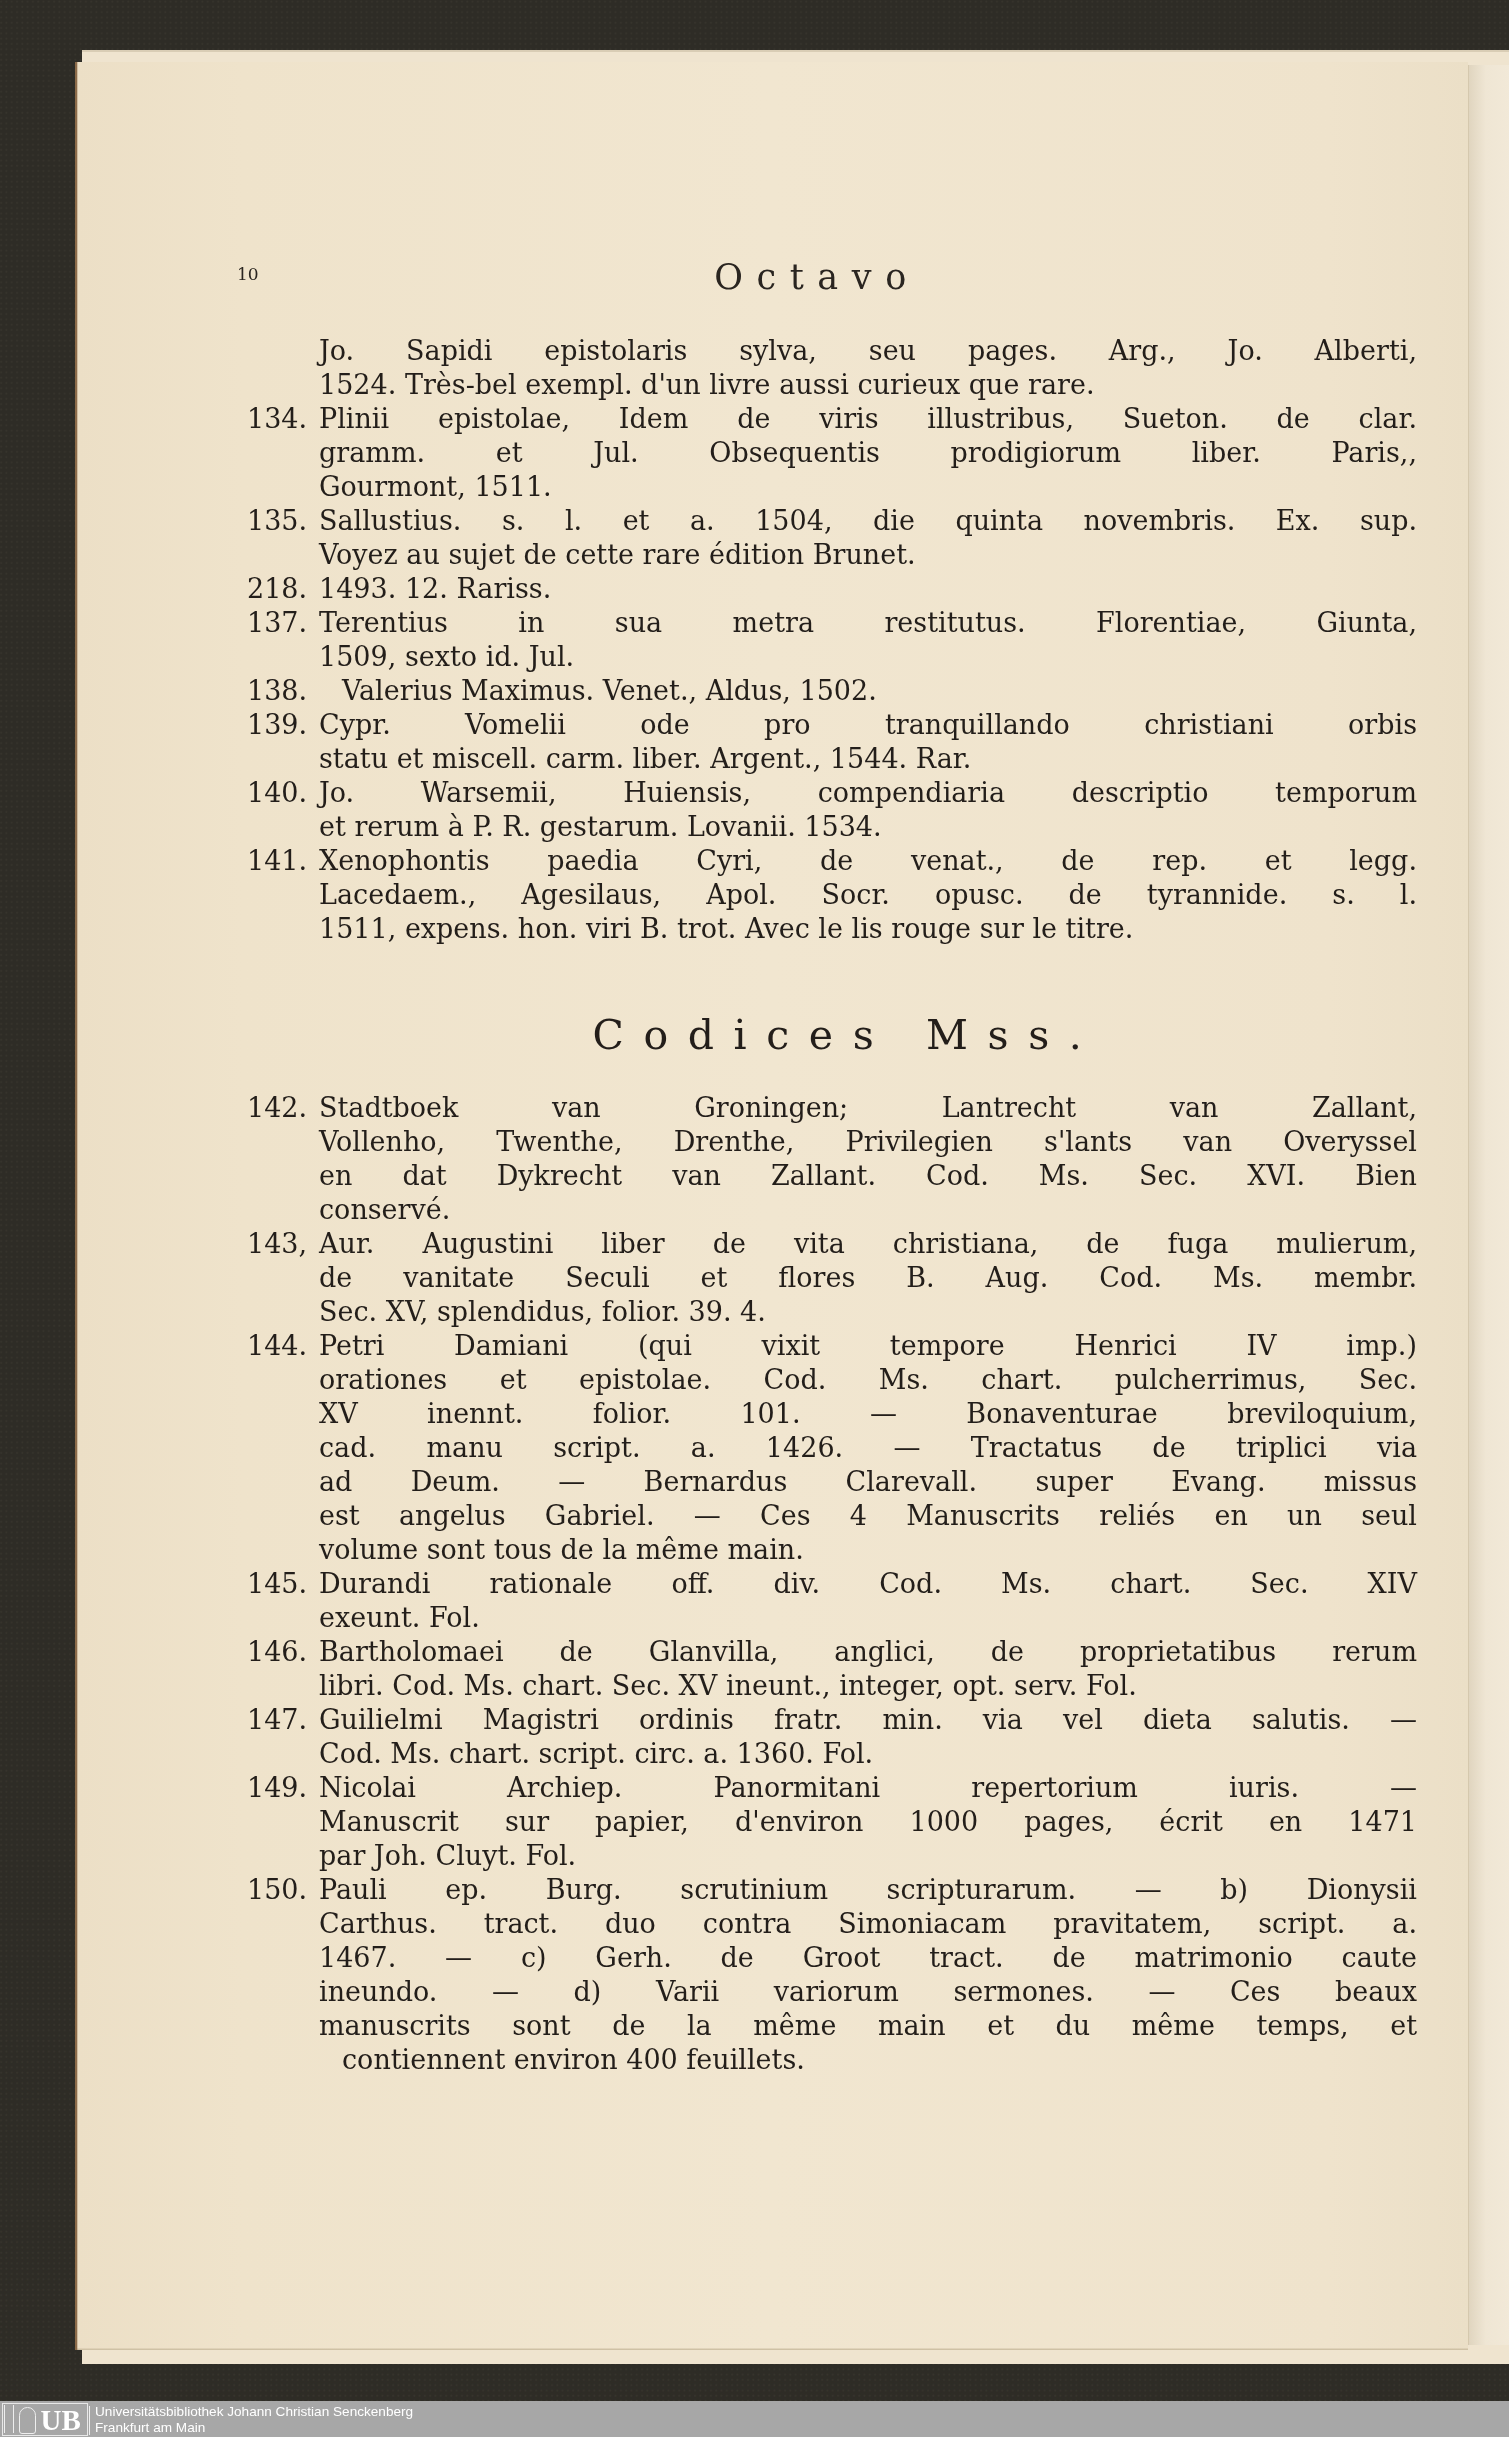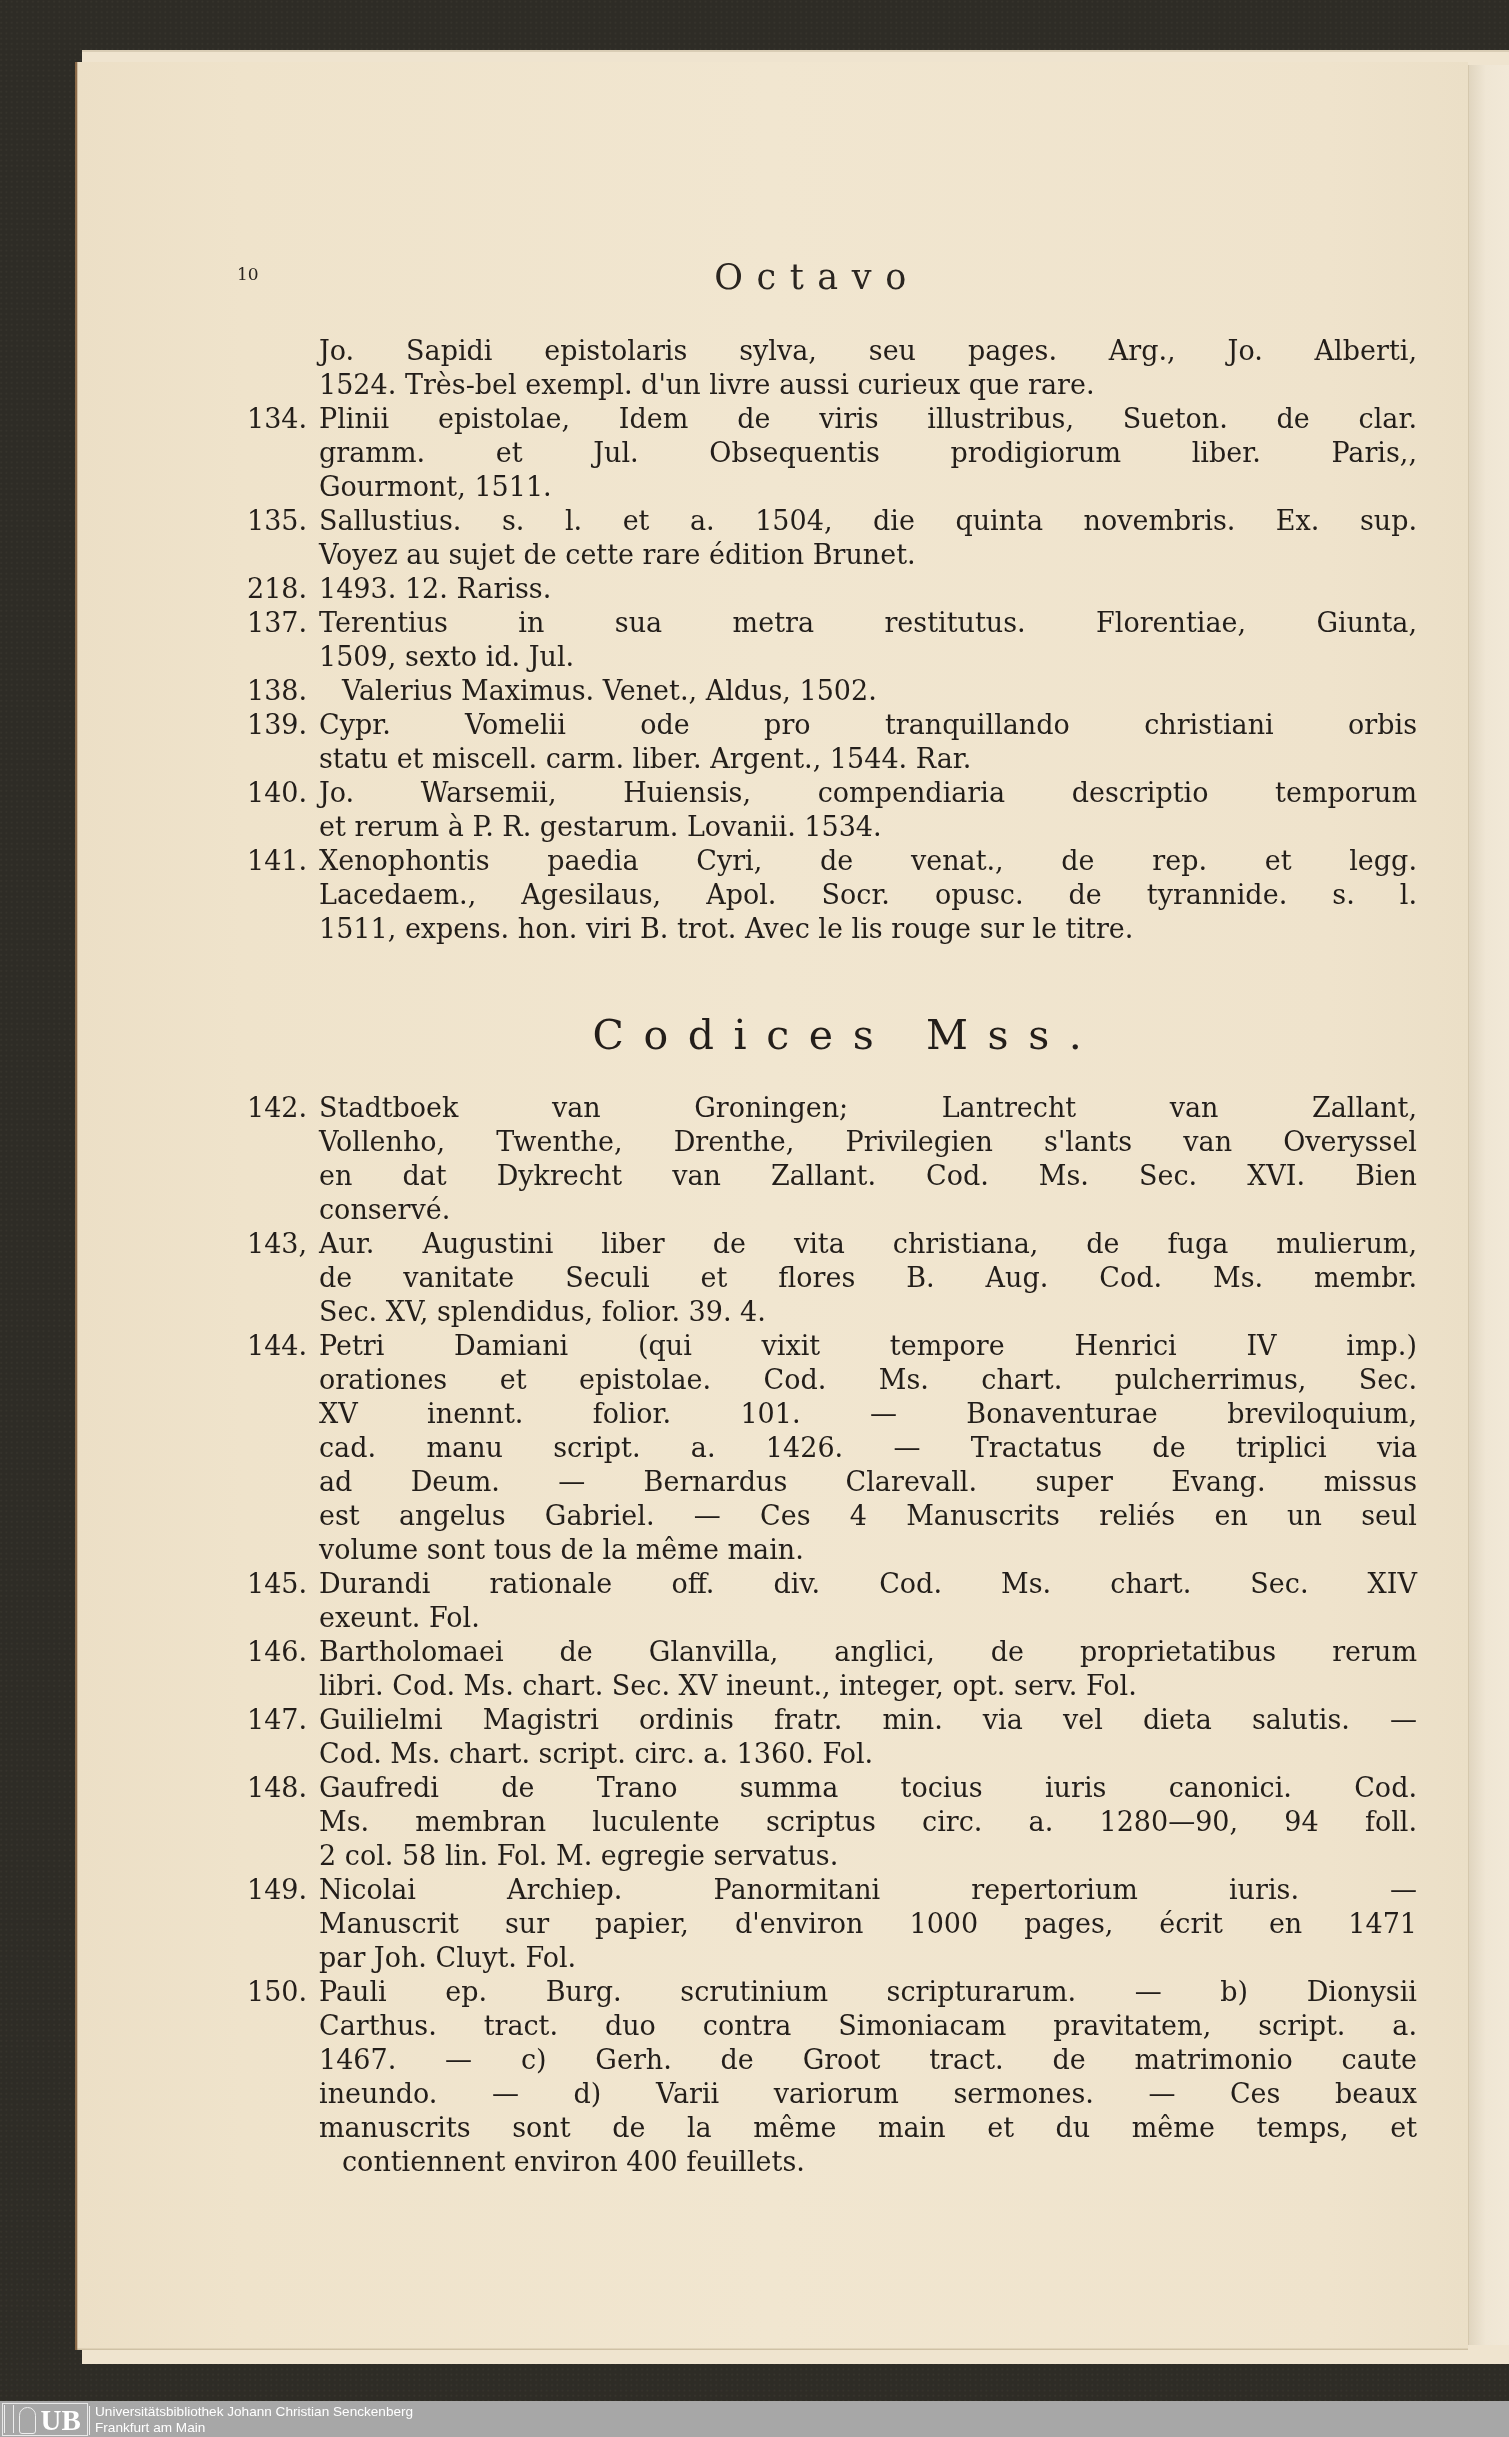--- a/index.html
+++ b/index.html
@@ -265,26 +265,20 @@
         </div>
         <div class="entry">
           <span class="entry-num">146.</span>
           <span class="entry-line" style="display: block; width: 1098px;">Bartholomaei de Glanvilla, anglici, de proprietatibus rerum</span>
           <span class="entry-line last" style="display: block;">libri. Cod. Ms. chart. Sec. XV ineunt., integer, opt. serv. Fol.</span>
         </div>
         <div class="entry">
           <span class="entry-num">147.</span>
           <span class="entry-line" style="display: block; width: 1098px;">Guilielmi Magistri ordinis fratr. min. via vel dieta salutis. —</span>
           <span class="entry-line last" style="display: block;">Cod. Ms. chart. script. circ. a. 1360.  Fol.</span>
-        </div>
-        <div class="entry">
-          <span class="entry-num">148.</span>
-          <span class="entry-line" style="display: block; width: 1098px;">Gaufredi de Trano summa tocius iuris canonici.  Cod.</span>
-          <span class="entry-line" style="display: block; width: 1098px;">Ms. membran luculente scriptus circ. a. 1280—90, 94 foll.</span>
-          <span class="entry-line last" style="display: block;">2 col. 58 lin.  Fol. M. egregie servatus.</span>
         </div>
         <div class="entry">
           <span class="entry-num">149.</span>
           <span class="entry-line" style="display: block; width: 1098px;">Nicolai Archiep. Panormitani repertorium iuris. —</span>
           <span class="entry-line" style="display: block; width: 1098px;">Manuscrit sur papier, d'environ 1000 pages, écrit en 1471</span>
           <span class="entry-line last" style="display: block;">par Joh. Cluyt.  Fol.</span>
         </div>
         <div class="entry">
           <span class="entry-num">150.</span>
           <span class="entry-line" style="display: block; width: 1098px;">Pauli ep. Burg. scrutinium scripturarum. — b) Dionysii</span>

